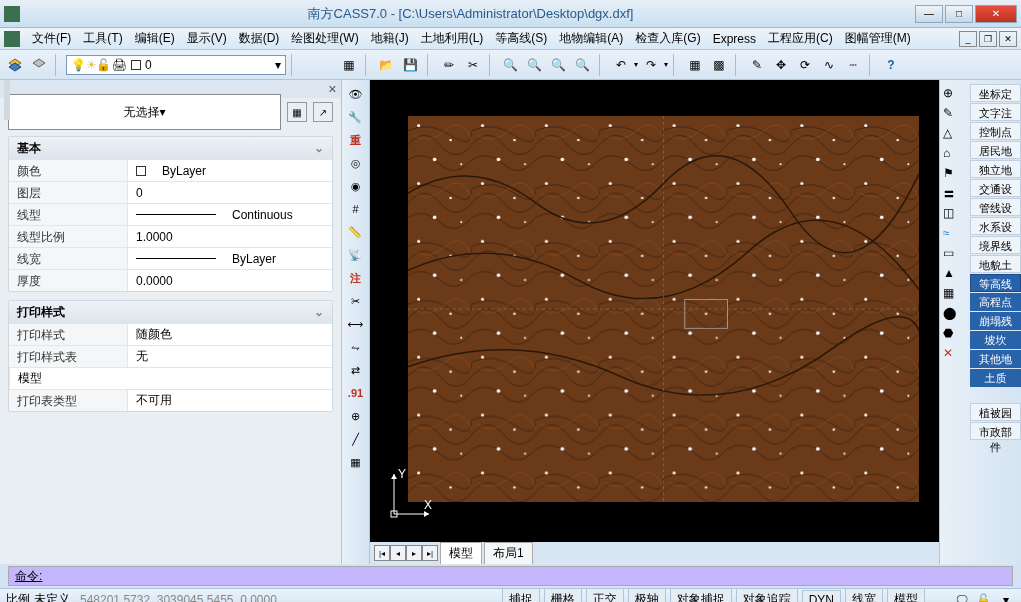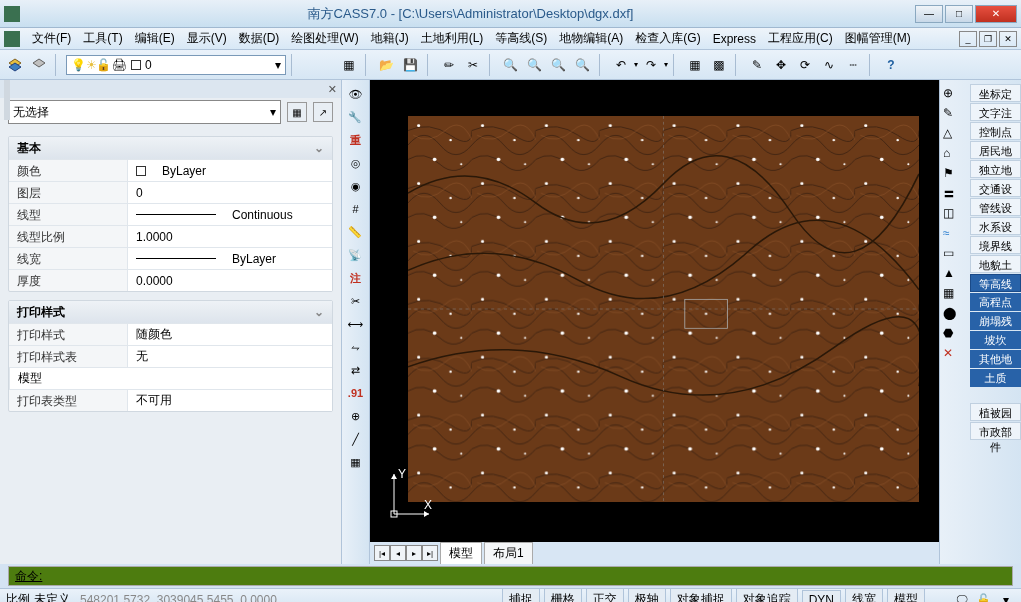--- a/index.html
+++ b/index.html
@@ -22,21 +22,21 @@
 .tb-sep { width: 6px; height: 22px; border-left: 1px solid #a8bcd2; margin: 0 3px; }
 .tb-btn { width: 22px; height: 22px; display: flex; align-items: center; justify-content: center; border: 1px solid transparent; }
 .layer-combo { width: 220px; height: 20px; background: #fff; border: 1px solid #7a99b8; display: flex; align-items: center; padding: 0 4px; }
 
 .main-area { display: flex; height: 484px; }
 
 .left-panel { width: 342px; background: #e9eef3; border-right: 1px solid #b0c4da; display: flex; flex-direction: column; }
 .lp-close { height: 18px; display: flex; justify-content: flex-end; padding-right: 4px; align-items: center; background: #dce6f0; }
 .lp-close span { font-size: 11px; color: #555; cursor: default; }
 .lp-row1 { height: 28px; display: flex; align-items: center; padding: 4px 8px; gap: 6px; }
-.lp-select { flex: 1; height: 24px; background: #fff; border: 1px solid #888; padding: 0 4px; display: flex; align-items: center; justify-content: space-between;}
+.lp-select { flex: 1; height: 36px; background: #fff; border: 1px solid #888; padding: 0 4px; display: flex; align-items: center; justify-content: center;}
 .lp-ibtn { width: 20px; height: 20px; border: 1px solid #999; background: #e8eef4; display:flex;align-items:center;justify-content:center;font-size:10px;}
 .section { margin: 4px 8px; background: #f4f6f8; border: 1px solid #d0d8e0; border-radius: 2px; }
 .sec-hdr { height: 22px; background: linear-gradient(#eef2f6,#dde4ec); display: flex; align-items: center; justify-content: space-between; padding: 0 8px; font-weight: bold; }
 .sec-hdr .chev { color: #888; }
 .prop-row { display: flex; height: 22px; border-top: 1px solid #e0e6ec; }
 .prop-k { width: 118px; padding: 3px 8px; color: #333; }
 .prop-v { flex: 1; padding: 3px 8px; background: #fff; border-left: 1px solid #e0e6ec; display:flex;align-items:center;gap:16px;}
 .sq { width: 10px; height: 10px; border: 1px solid #333; }
 .line-cont { display:inline-block; width: 80px; border-top: 1px solid #000; vertical-align: middle; }
 
@@ -55,21 +55,21 @@
 
 .right-panel { width: 82px; background: linear-gradient(90deg,#e8f0f8,#d4e4f2); border-left: 1px solid #b0c4da; display: flex; }
 .rp-icons { width: 22px; display: flex; flex-direction: column; align-items: center; padding-top: 6px; gap: 4px; }
 .rp-icon { width: 16px; height: 16px; }
 .rp-items { flex: 1; display: flex; flex-direction: column; padding-top: 4px; gap: 1px; }
 .rp-item { height: 18px; padding: 2px 4px; background: #eef4fa; border: 1px solid #c0d0e0; text-align: center; font-size: 11px; cursor: default; margin-left: 8px; }
 .rp-item.sel { background: #2862a8; color: #fff; border-color: #1a4a88; }
 .rp-item.sub { background: #2862a8; color: #fff; border: none; }
 .rp-gap { height: 14px; }
 
-.cmd-line { height: 20px; background: #4d7c0f; border-top: 1px solid #b0c4da; display: flex; align-items: center; padding: 0 6px; margin: 2px 8px; border: 1px solid #aaa; text-decoration: underline;}
+.cmd-line { height: 20px; background: #c4b5fd; border-top: 1px solid #b0c4da; display: flex; align-items: center; padding: 0 6px; margin: 2px 8px; border: 1px solid #aaa; text-decoration: underline;}
 .status-bar { height: 22px; background: linear-gradient(#eaf2fa,#d4e4f2); border-top: 1px solid #b0c4da; display: flex; align-items: center; padding: 0 6px; gap: 4px; }
 .sb-cell { padding: 2px 6px; border: 1px solid #b0c4da; background: #e4ecf4; }
 .sb-coords { color: #888; padding: 2px 6px; }
 .sb-spacer { flex: 1; }
 .sb-icon { width: 18px; height: 16px; display:flex;align-items:center;justify-content:center;}
 </style>
 </head>
 <body>
 
 <div class="titlebar">

